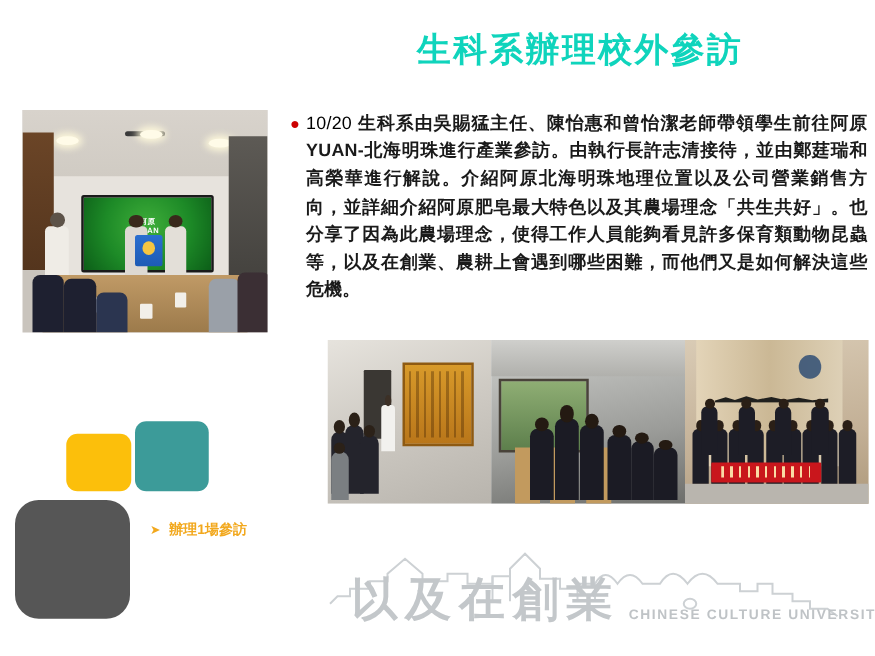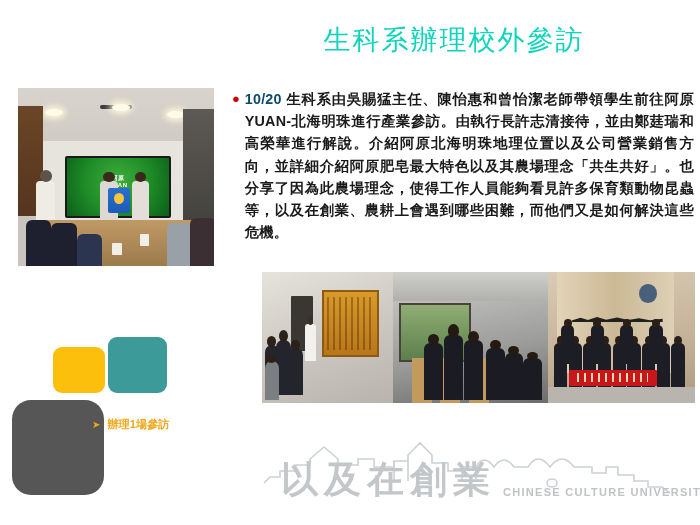--- a/index.html
+++ b/index.html
@@ -7,23 +7,23 @@
     width:700px;height:525px;
     background:#ffffff;
     font-family:"Liberation Sans","DejaVu Sans",sans-serif;
     overflow:hidden;
     position:relative;
   }
   .slide{position:absolute;inset:0;background:#fff;overflow:hidden;}
 
   
   .title{
-    position:absolute;left:234px;top:24px;width:440px;
+    position:absolute;left:244px;top:24px;width:440px;
     text-align:center;
-    font-size:27px;font-weight:normal;letter-spacing:2px;
+    font-size:27px;font-weight:bold;letter-spacing:2px;
     color:#0FD4BC;
     line-height:1.2;
     white-space:nowrap;
   }
 
   
   .photo-meeting{
     position:absolute;left:18px;top:88px;width:196px;height:178px;
     background:#c9c4bd;overflow:hidden;
   }
@@ -61,21 +61,21 @@
     position:absolute;left:232px;top:88px;width:462px;
   }
   .body-row{display:flex;align-items:flex-start;}
   .body-bullet{
     color:#CC0000;font-size:13px;line-height:22px;margin-right:5px;flex:0 0 auto;
   }
   .body-text{
     font-size:14.3px;line-height:22.2px;color:#1a1a1a;font-weight:bold;
     text-align:justify;letter-spacing:.2px;
   }
-  .date{color:#0c4a6e;font-weight:bold;}
+  .date{color:#000000;font-weight:normal;}
 
   
   .strip{position:absolute;left:262px;top:272px;width:433px;height:131px;overflow:hidden;}
   .strip-ph{position:absolute;top:0;height:131px;overflow:hidden;}
   .ph1{left:0;width:131px;background:linear-gradient(160deg,#e6e3dd 0%,#cfcbc4 45%,#b8b4ad 100%);}
   .ph2{left:131px;width:155px;background:linear-gradient(170deg,#cfd0cd 0%,#9b9c99 60%,#6d6e6b 100%);}
   .ph3{left:286px;width:147px;height:148px;background:linear-gradient(170deg,#d9cbb5 0%,#c3b096 55%,#a89374 100%);}
   .ph-door{position:absolute;left:22%;top:18%;width:17%;height:42%;background:#3a3733;border-radius:1px;}
   .ph-art{position:absolute;left:46%;top:14%;width:40%;height:48%;
     background:linear-gradient(#d89a2a,#b9761a);border:2px solid #8e5a12;}
@@ -105,21 +105,21 @@
   .ph3-floor{position:absolute;left:0;bottom:0;width:100%;height:22%;background:#b9b5ae;}
 
   
   .sq{position:absolute;}
   .sq-yellow{left:53px;top:347px;width:52px;height:46px;background:#FCBF0B;border-radius:9px;}
   .sq-teal{left:108px;top:337px;width:59px;height:56px;background:#3C9B99;border-radius:9px;}
   .sq-gray{left:12px;top:400px;width:92px;height:95px;background:#565656;border-radius:19px;}
 
   
   .sub{
-    position:absolute;left:92px;top:412px;width:120px;
+    position:absolute;left:120px;top:412px;width:120px;
     color:#F2A81D;font-size:11.2px;font-weight:bold;line-height:25px;
   }
   .sub .arrow{color:#F2A81D;margin-right:7px;font-size:10px;}
   .sub-line2{display:block;padding-left:21px;}
 
   
   .uni-logo{position:absolute;left:262px;bottom:8px;width:420px;height:80px;}
   .uni-logo svg{width:100%;height:100%;display:block;}
   .uni-en{
     position:absolute;left:241px;bottom:19px;

